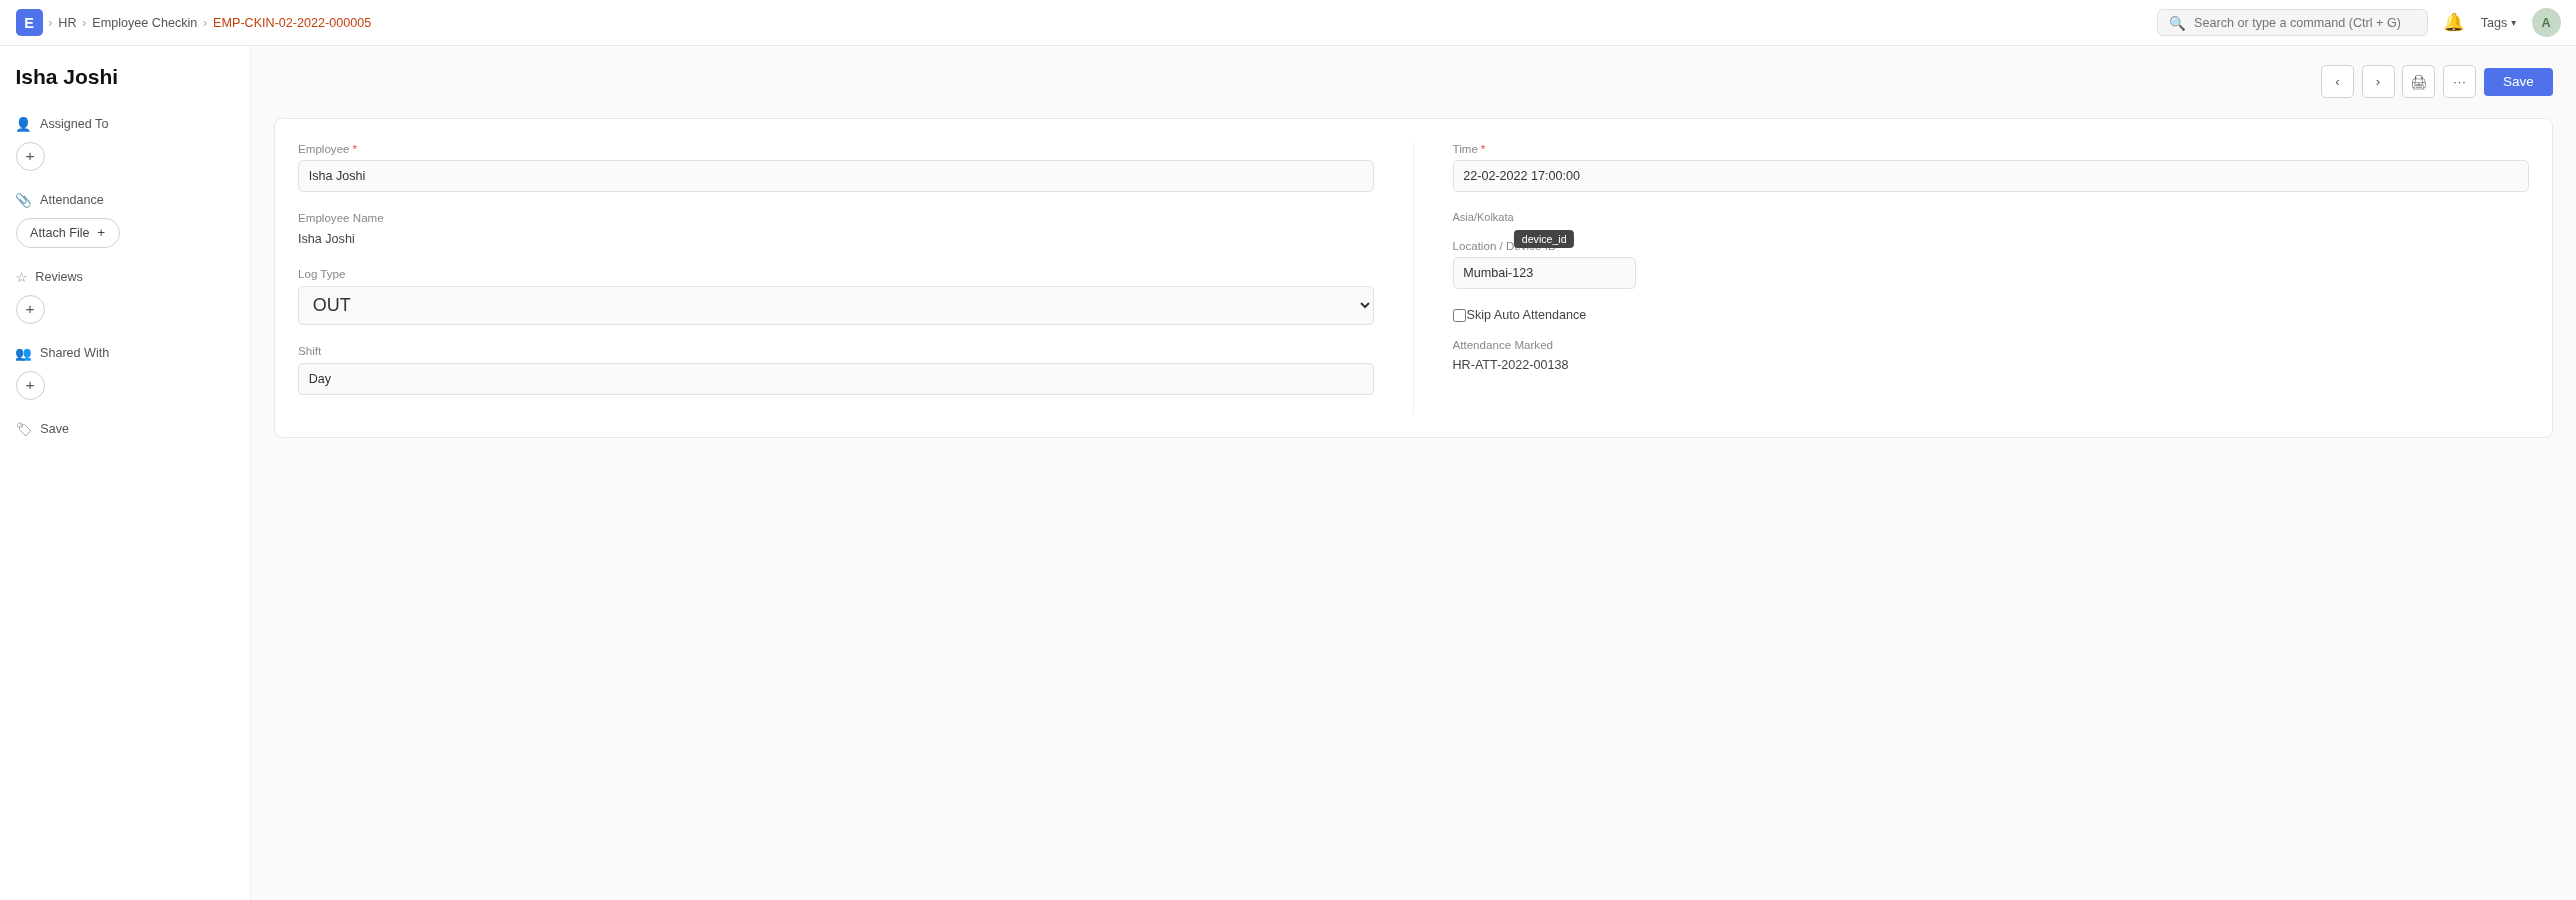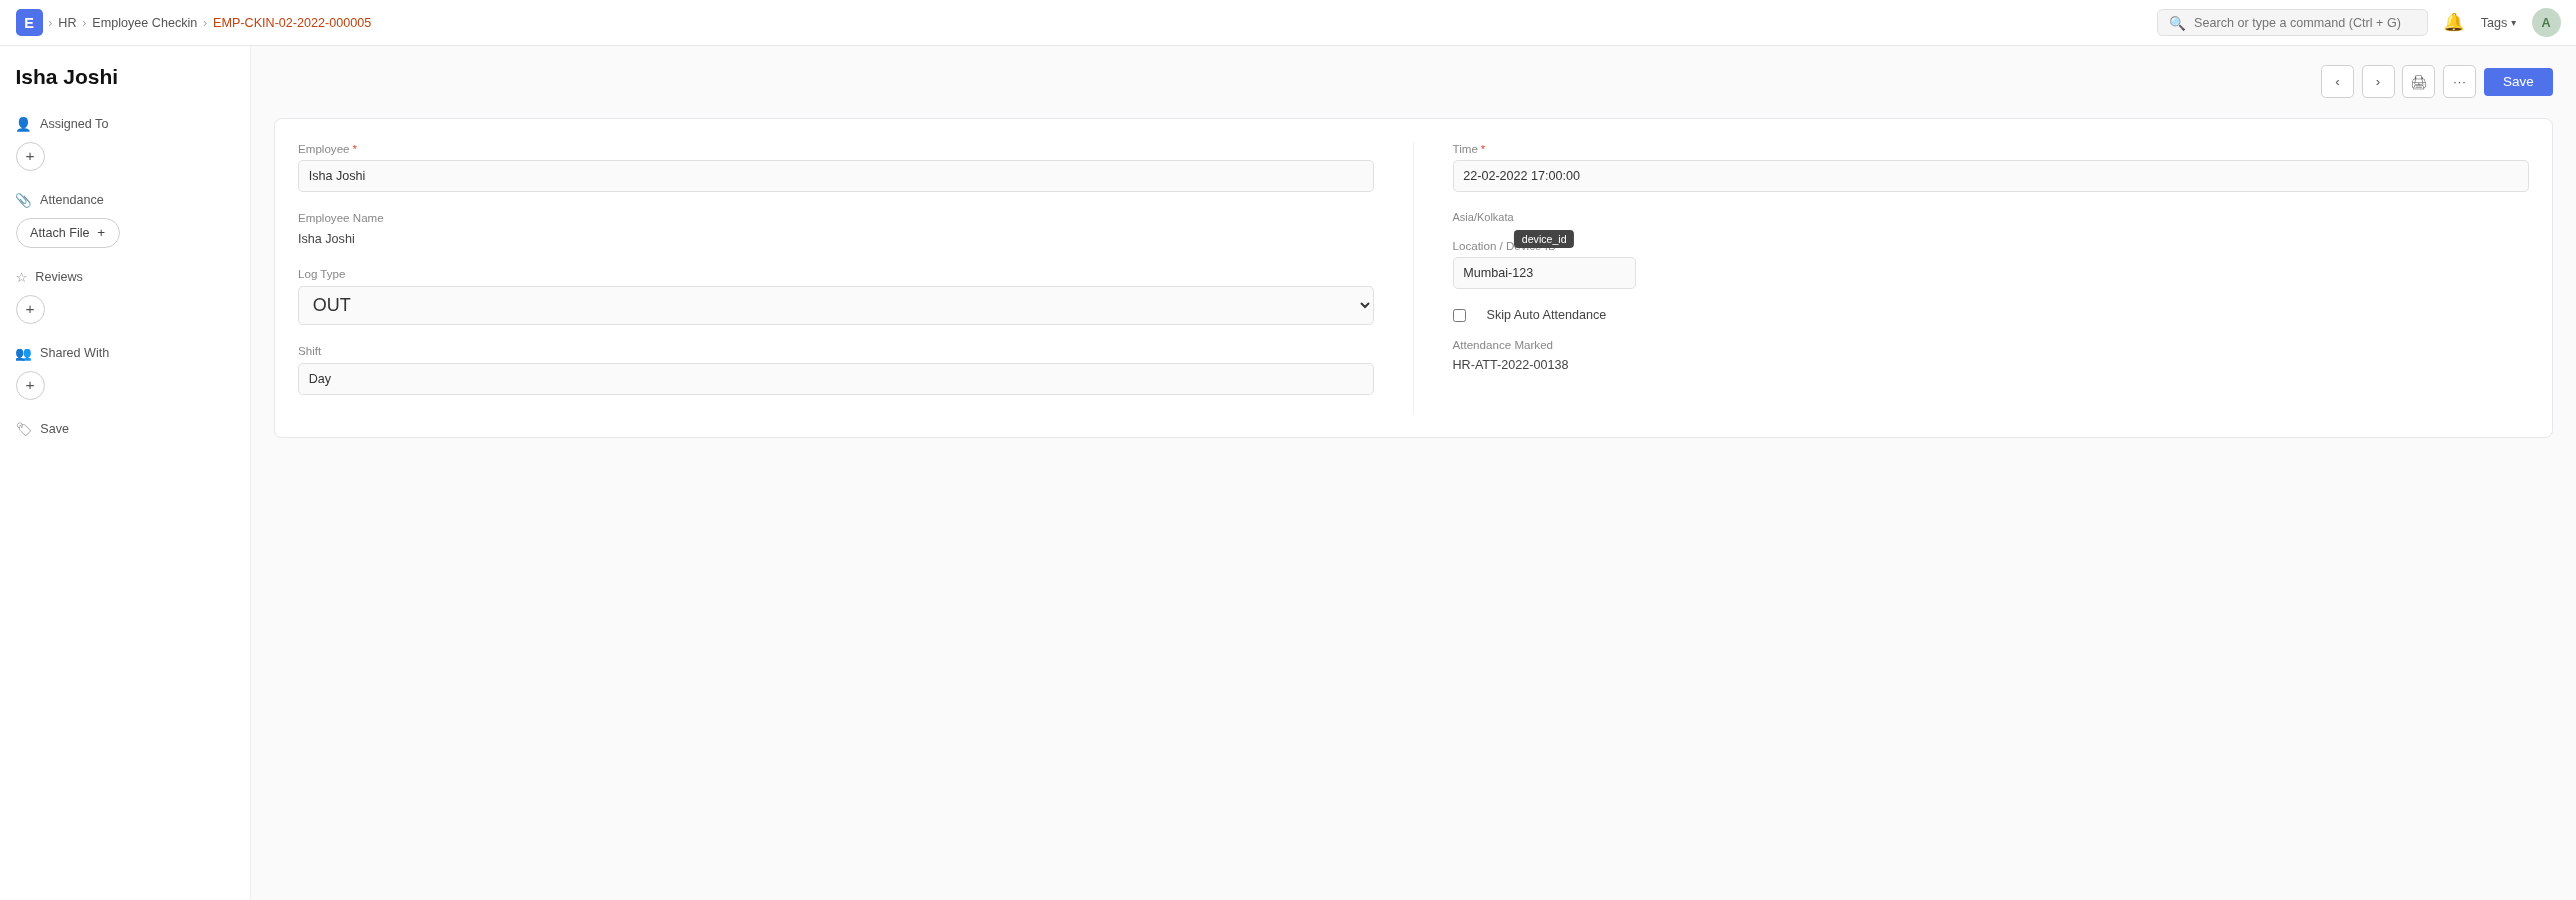--- a/index.html
+++ b/index.html
@@ -226,21 +226,21 @@
     .timezone-text {
       font-size: 11px;
       color: #888;
       margin-top: 3.9px;
       margin-bottom: 15.5px;
     }
 
     .checkbox-row {
       display: flex;
       align-items: center;
-      gap: 21px;
+      gap: 1px;
       margin-bottom: 15.5px;
     }
     .checkbox-row input[type="checkbox"] { cursor: pointer; }
     .checkbox-label { font-size: 12.6px; color: #444; }
 
     
     .tooltip-wrapper { position: relative; display: inline-block; }
     .tooltip-box {
       position: absolute;
       top: -27px;

